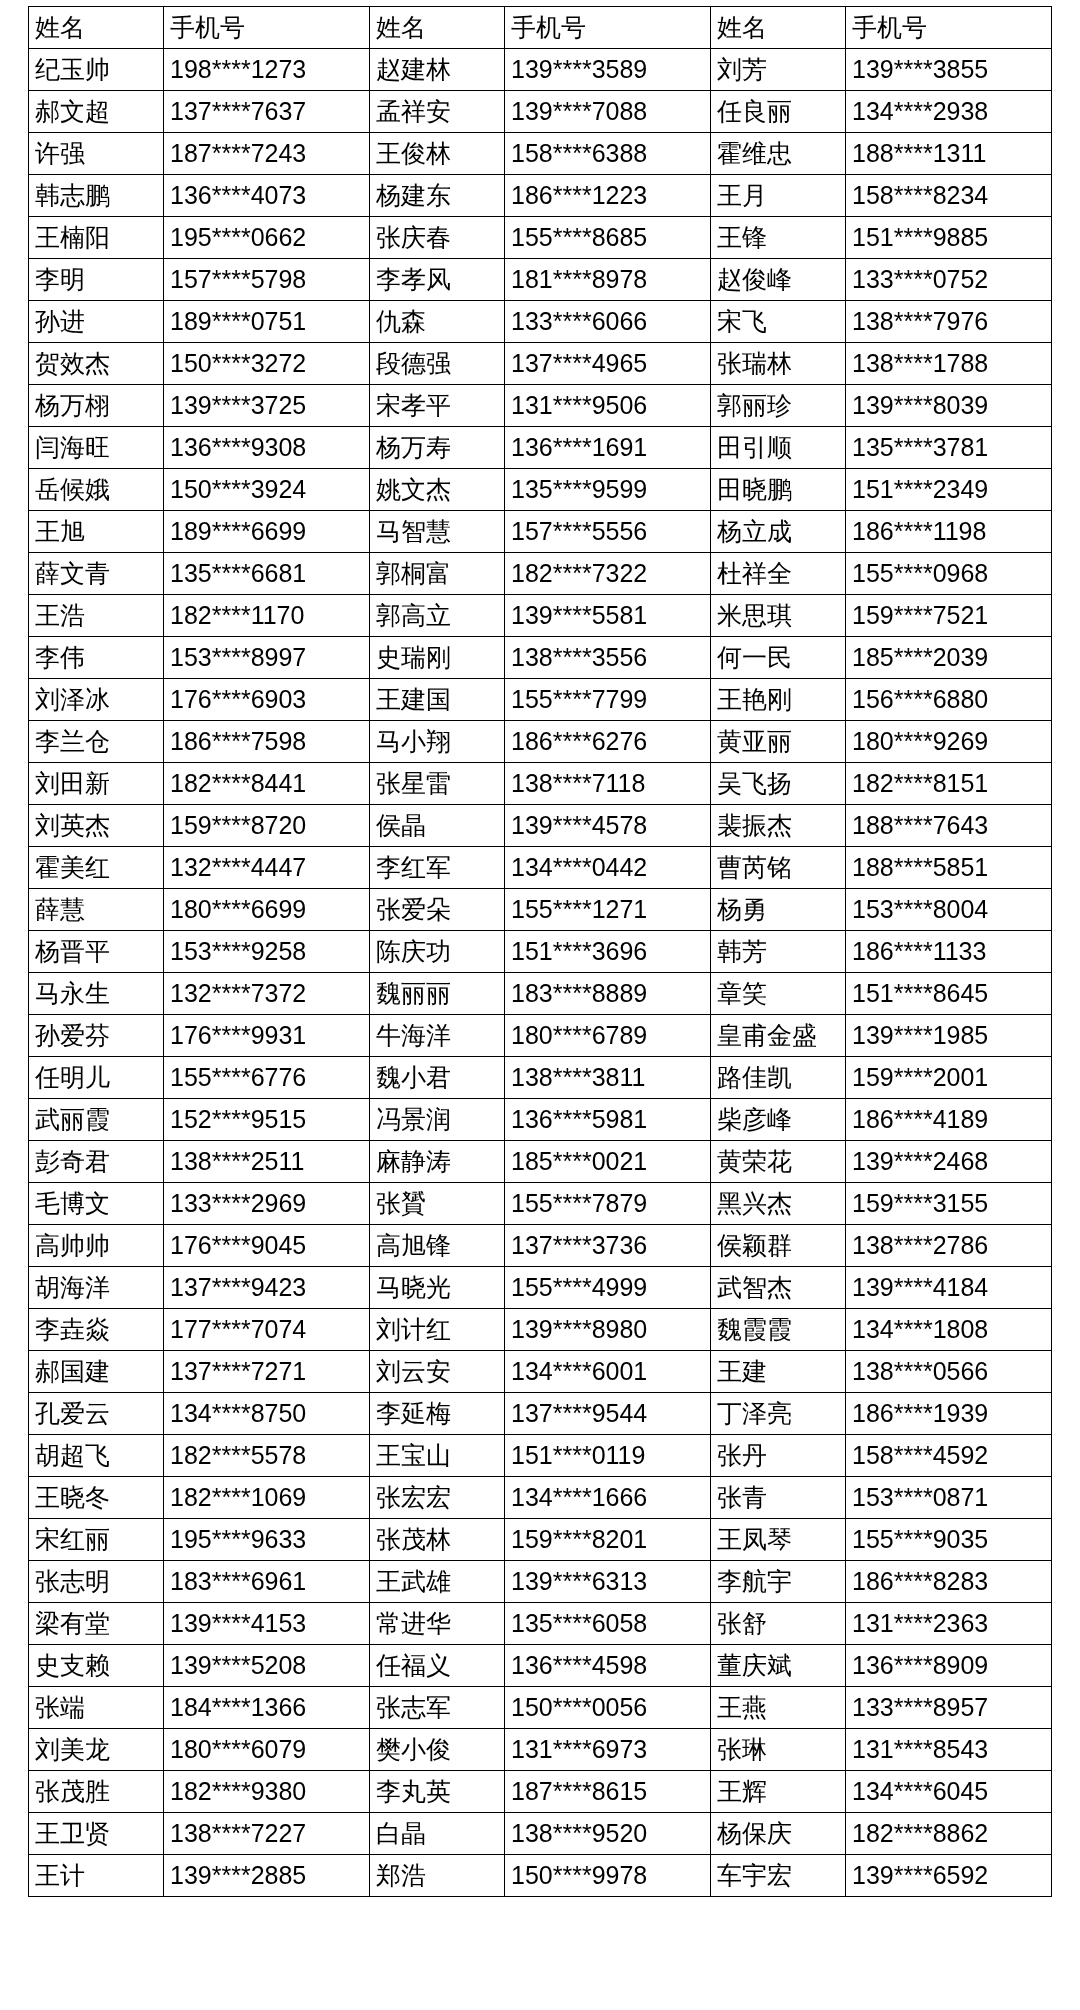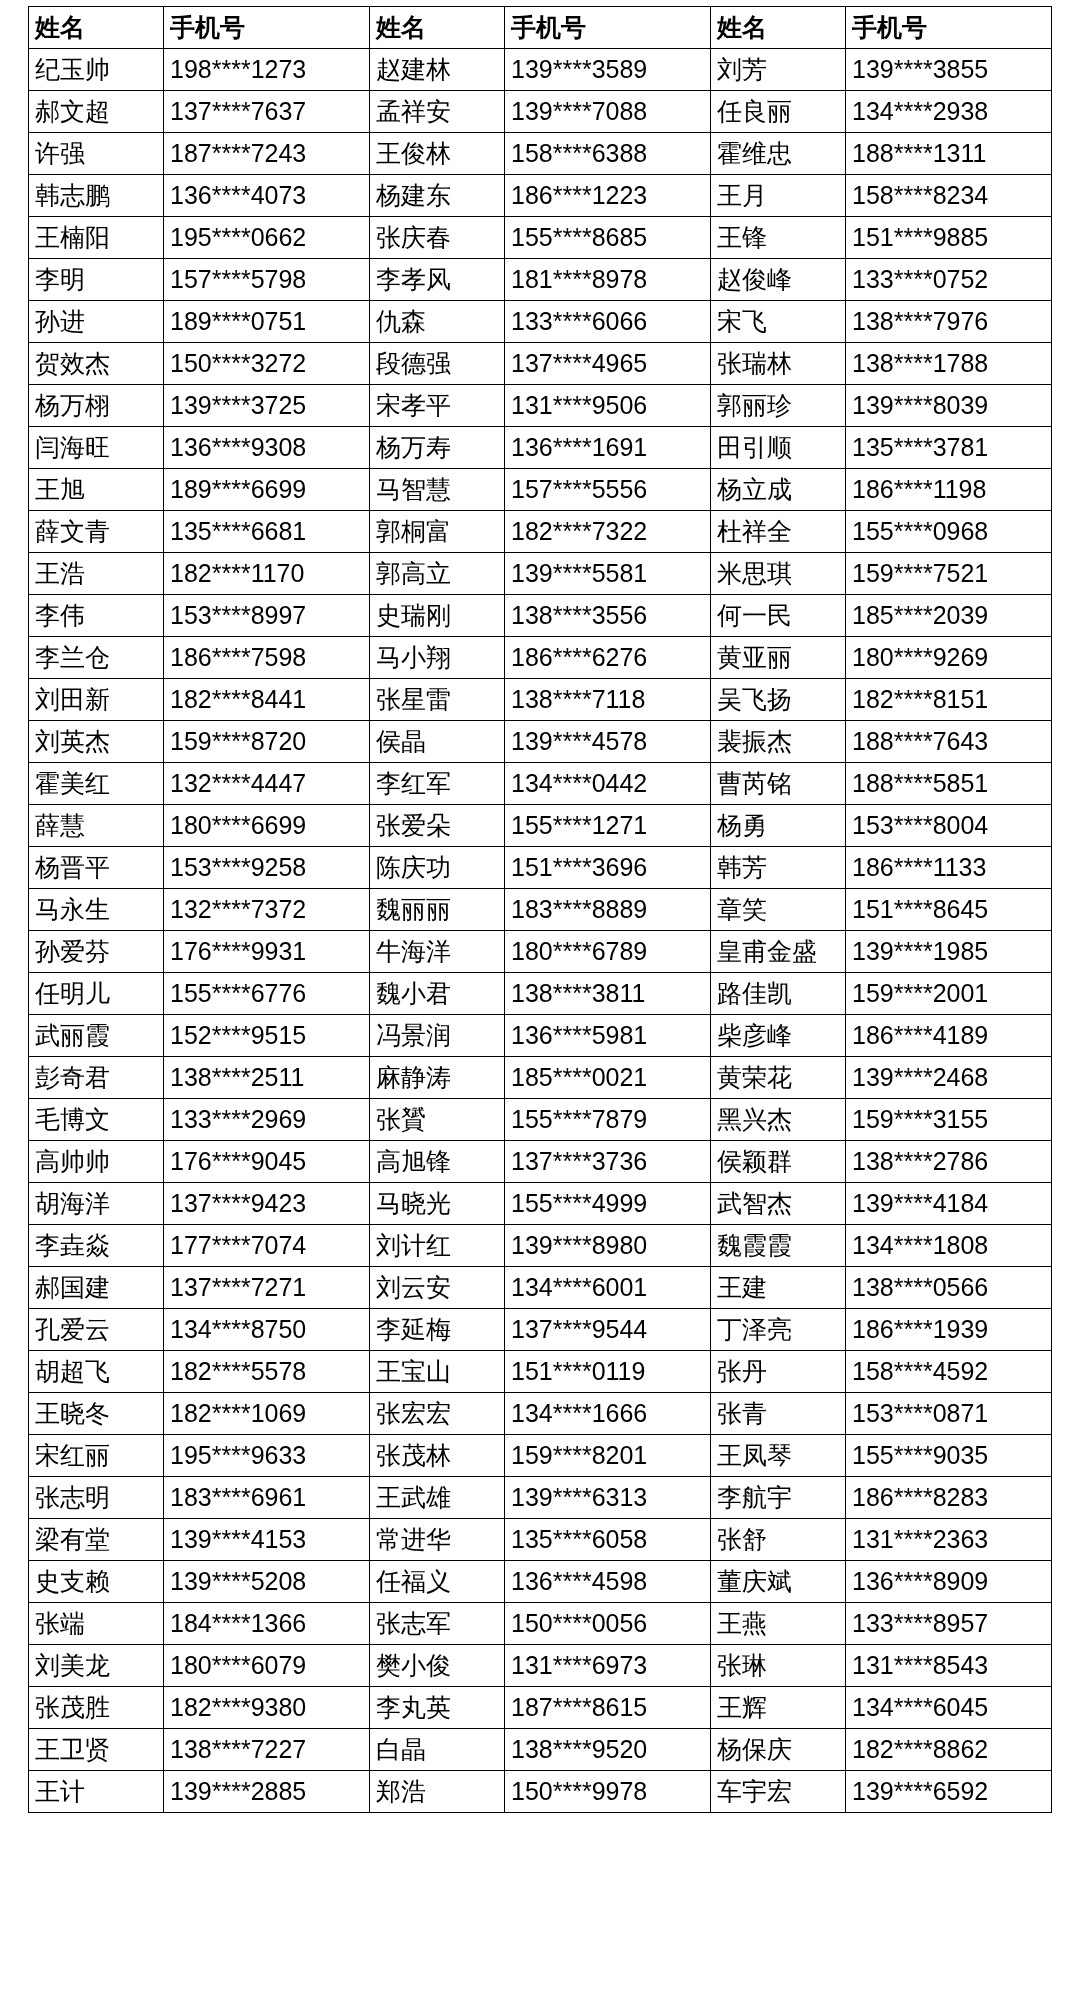--- a/index.html
+++ b/index.html
@@ -32,21 +32,21 @@
     font-size: 25px;
     line-height: 1.05;
     color: #000000;
     text-align: left;
     vertical-align: middle;
     white-space: nowrap;
     overflow: hidden;
     font-weight: normal;
   }
   table.roster th {
-    font-weight: bold;
+    font-weight: normal;
   }
   td.phone, th.phone {
     font-family: "Liberation Sans", sans-serif;
     letter-spacing: 0px;
   }
   td.name, th.name {
     letter-spacing: 0px;
   }
 </style>
 </head>
@@ -147,20 +147,28 @@
         </tr>
         <tr>
           <td class="name">闫海旺</td>
           <td class="phone">136****9308</td>
           <td class="name">杨万寿</td>
           <td class="phone">136****1691</td>
           <td class="name">田引顺</td>
           <td class="phone">135****3781</td>
         </tr>
         <tr>
+          <td class="name">岳候娥</td>
+          <td class="phone">150****3924</td>
+          <td class="name">姚文杰</td>
+          <td class="phone">135****9599</td>
+          <td class="name">田晓鹏</td>
+          <td class="phone">151****2349</td>
+        </tr>
+        <tr>
           <td class="name">王旭</td>
           <td class="phone">189****6699</td>
           <td class="name">马智慧</td>
           <td class="phone">157****5556</td>
           <td class="name">杨立成</td>
           <td class="phone">186****1198</td>
         </tr>
         <tr>
           <td class="name">薛文青</td>
           <td class="phone">135****6681</td>
@@ -179,20 +187,28 @@
         </tr>
         <tr>
           <td class="name">李伟</td>
           <td class="phone">153****8997</td>
           <td class="name">史瑞刚</td>
           <td class="phone">138****3556</td>
           <td class="name">何一民</td>
           <td class="phone">185****2039</td>
         </tr>
         <tr>
+          <td class="name">刘泽冰</td>
+          <td class="phone">176****6903</td>
+          <td class="name">王建国</td>
+          <td class="phone">155****7799</td>
+          <td class="name">王艳刚</td>
+          <td class="phone">156****6880</td>
+        </tr>
+        <tr>
           <td class="name">李兰仓</td>
           <td class="phone">186****7598</td>
           <td class="name">马小翔</td>
           <td class="phone">186****6276</td>
           <td class="name">黄亚丽</td>
           <td class="phone">180****9269</td>
         </tr>
         <tr>
           <td class="name">刘田新</td>
           <td class="phone">182****8441</td>

